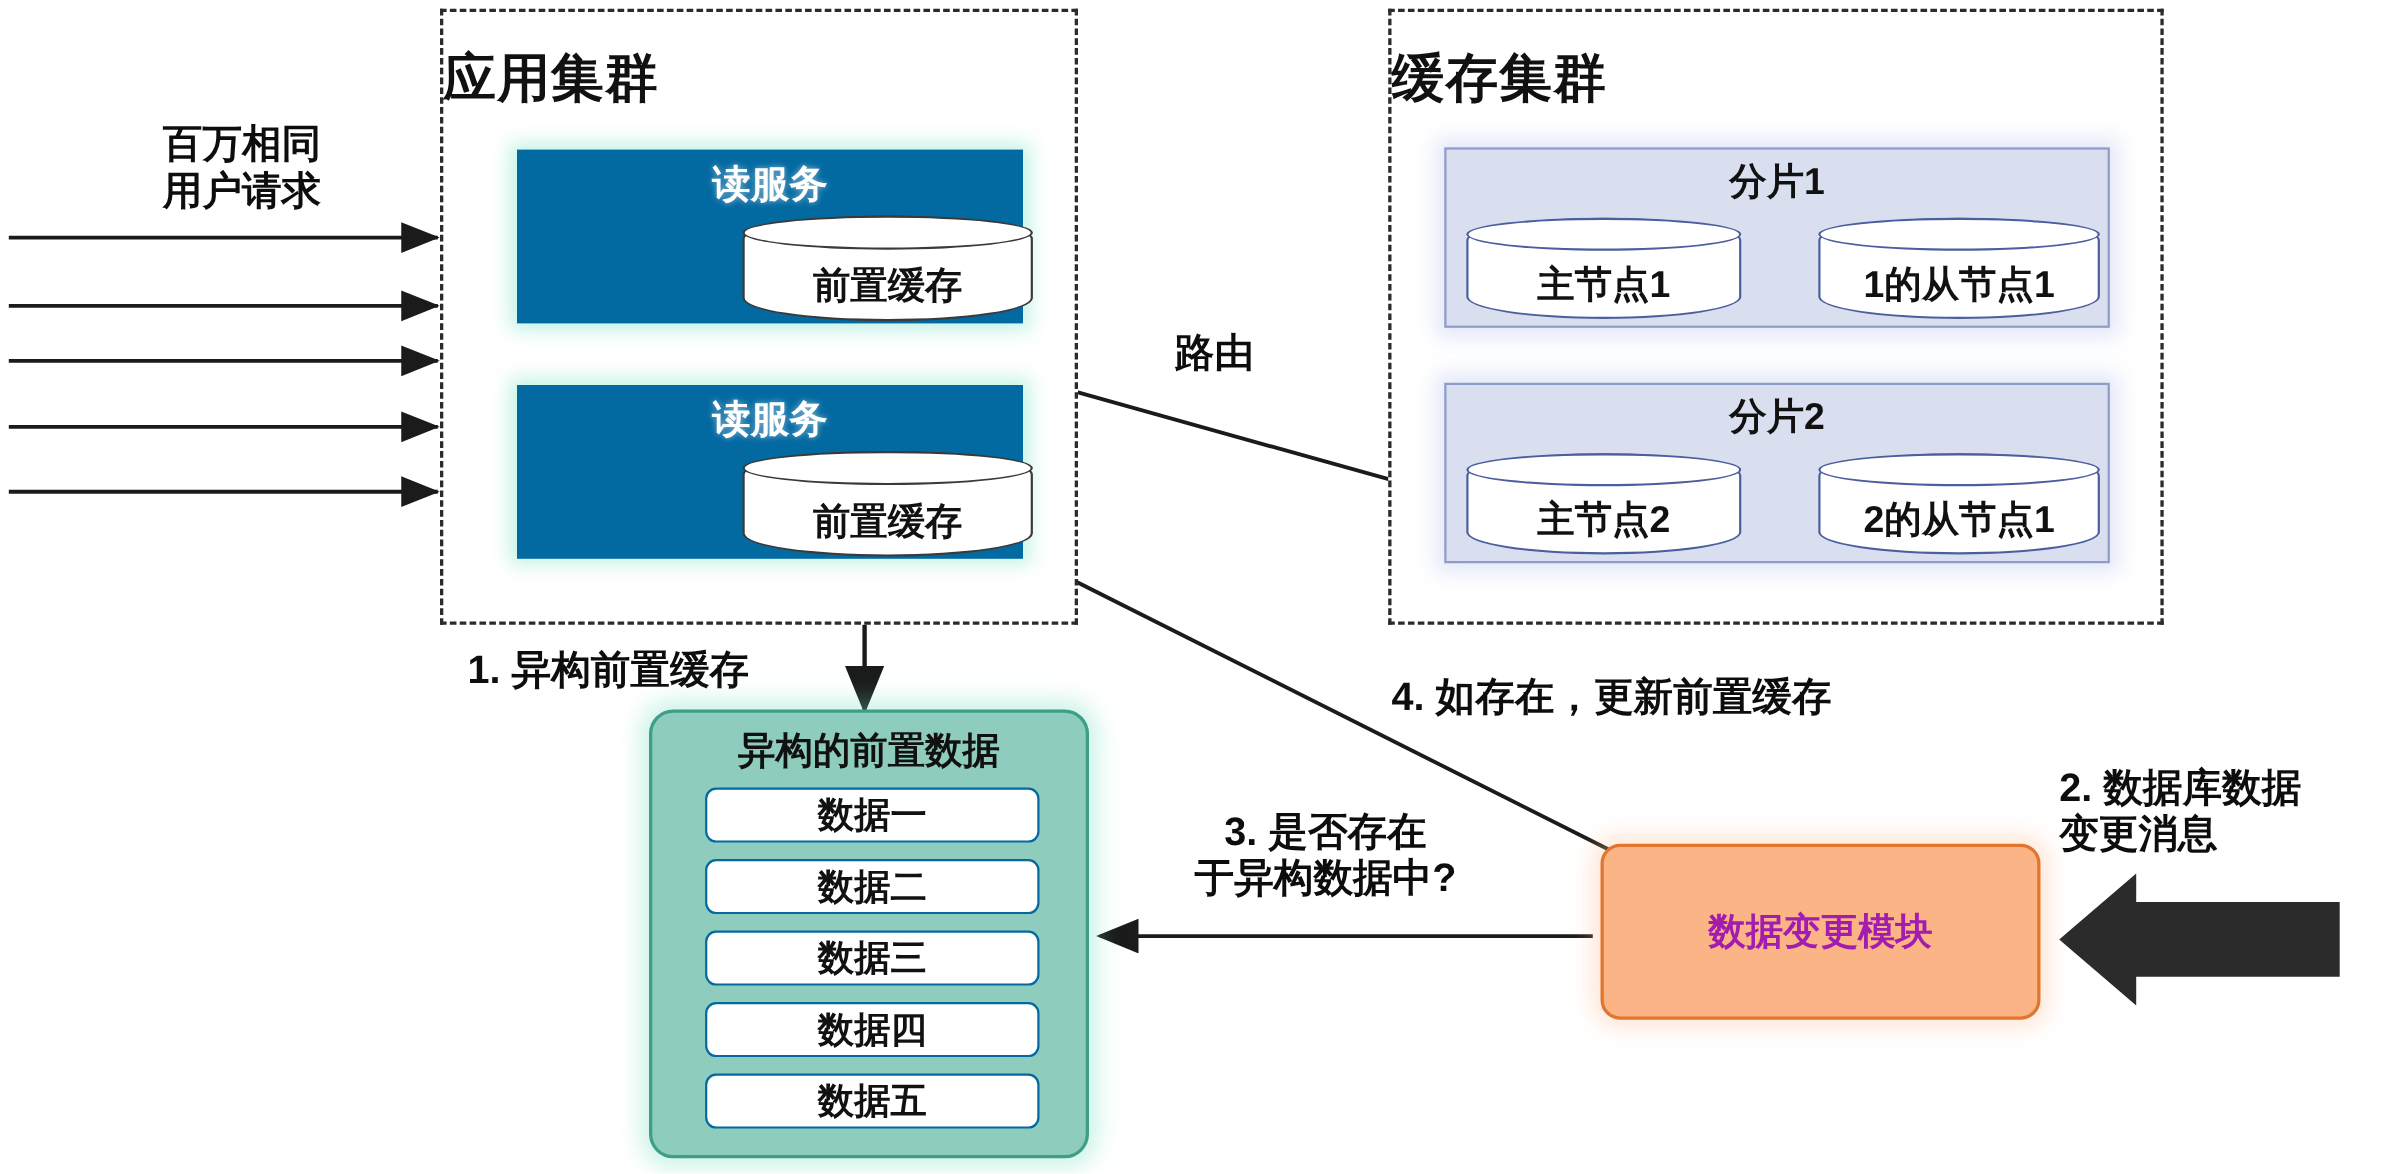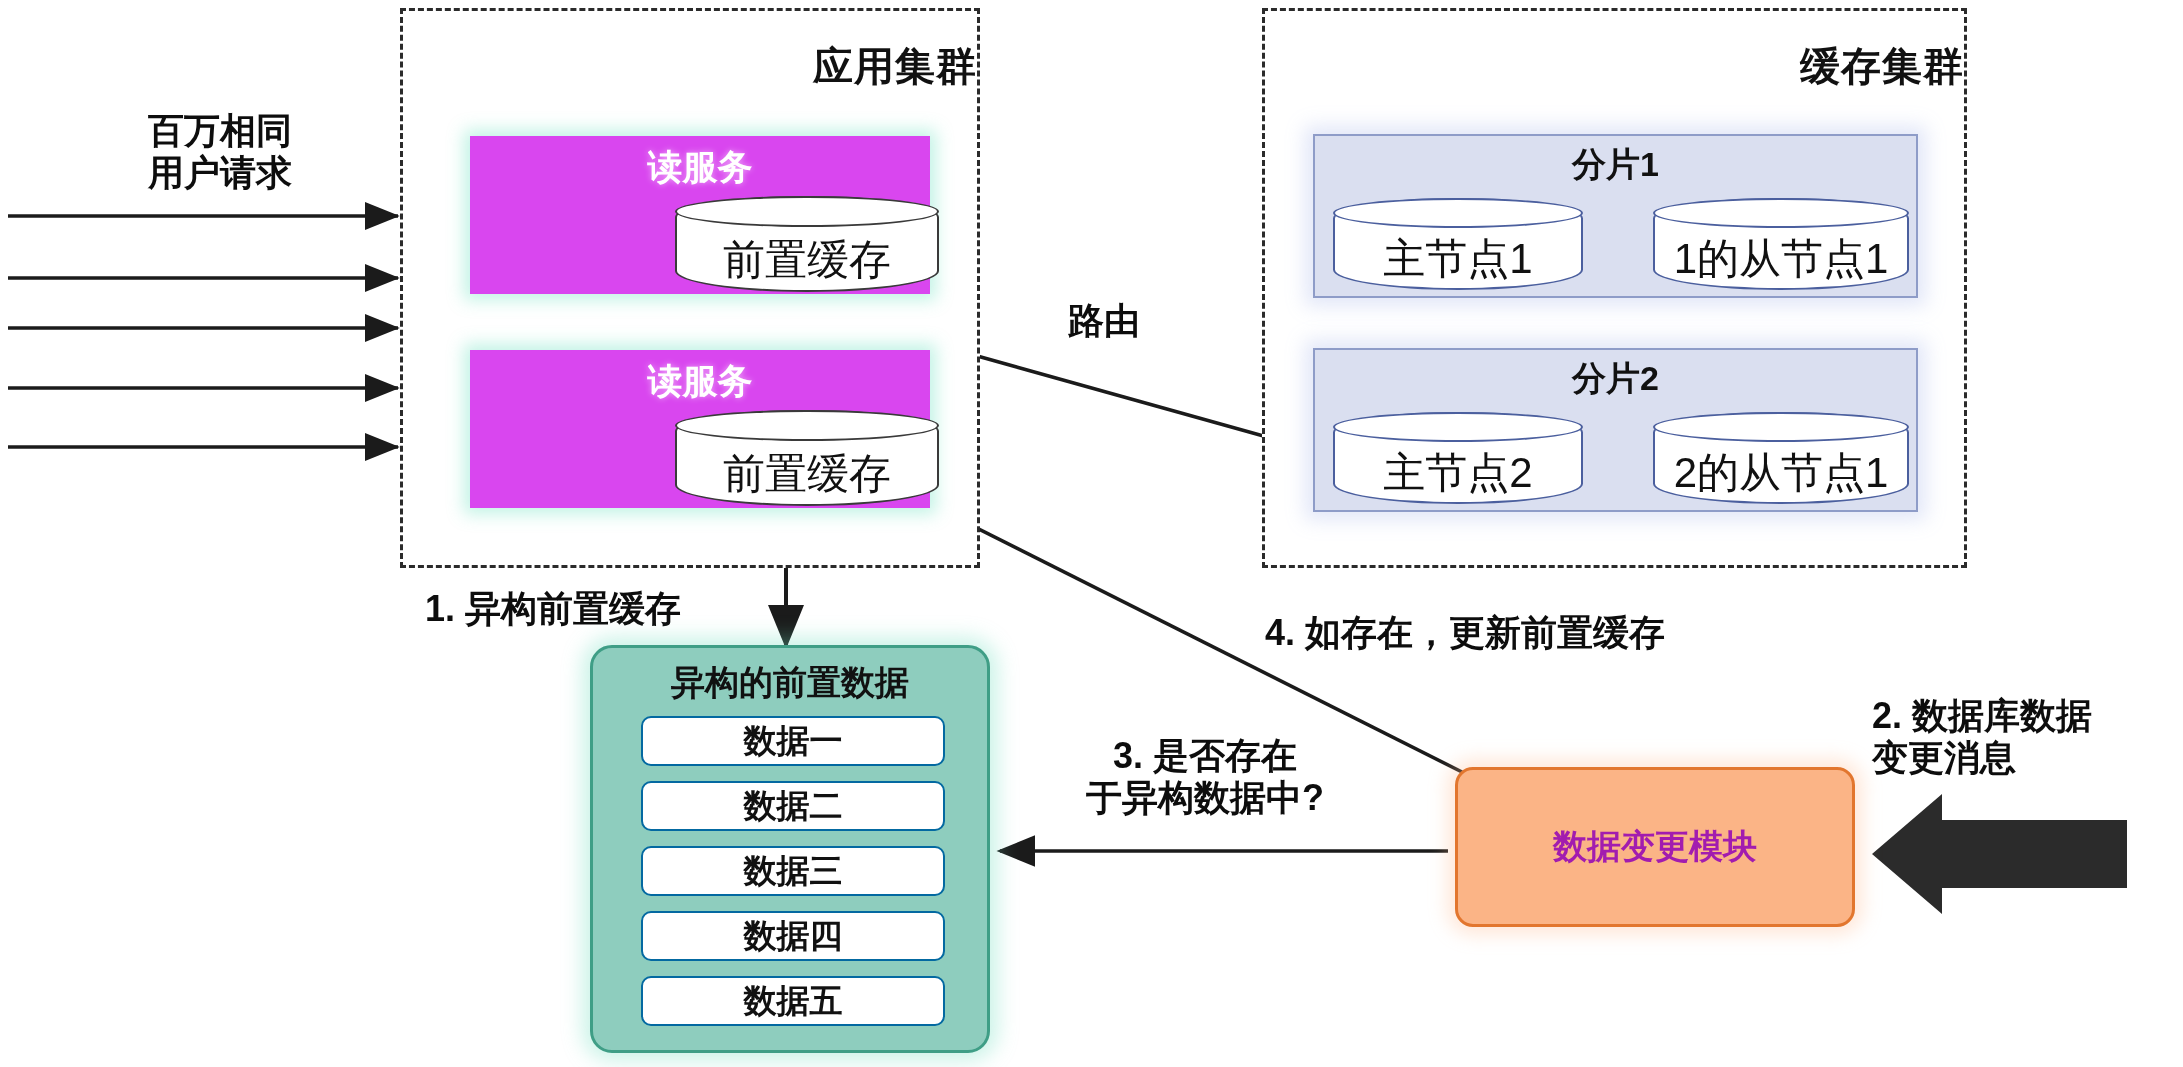--- a/index.html
+++ b/index.html
@@ -22,30 +22,30 @@
   .abs { position: absolute; box-sizing: border-box; }
 
   
   .cluster {
     border: 3px dashed #2b2b2b;
     background: #ffffff;
   }
   .cluster-title {
     position: absolute;
     left: 0; right: 0;
-    text-align: right;
-    font-size: 40px;
+    text-align: left;
+    font-size: 48px;
     font-weight: bold;
     color: #111111;
     letter-spacing: 1px;
   }
 
   
   .read-service {
-    background: #d946ef;
+    background: #0369a1;
     box-shadow: 0 0 16px 6px rgba(80, 220, 180, 0.35);
   }
   .read-service-label {
     position: absolute;
     left: 0; right: 0;
     top: 8px;
     text-align: center;
     font-size: 35px;
     font-weight: bold;
     color: #ffffff;
@@ -68,22 +68,22 @@
     top: -2px;
     height: 34%;
     border: 2px solid #3a3a3a;
     border-radius: 50%;
     background: #ffffff;
     box-sizing: border-box;
   }
   .cyl-label {
     position: relative;
     z-index: 3;
-    font-size: 42px;
-    font-weight: normal;
+    font-size: 34px;
+    font-weight: bold;
     color: #111111;
     margin-top: 12%;
     white-space: nowrap;
   }
   .cyl.blue { border-color: #4b5f9e; }
   .cyl.blue .cyl-top { border-color: #4b5f9e; }
 
   
   .shard {
     background: #dadff0;

